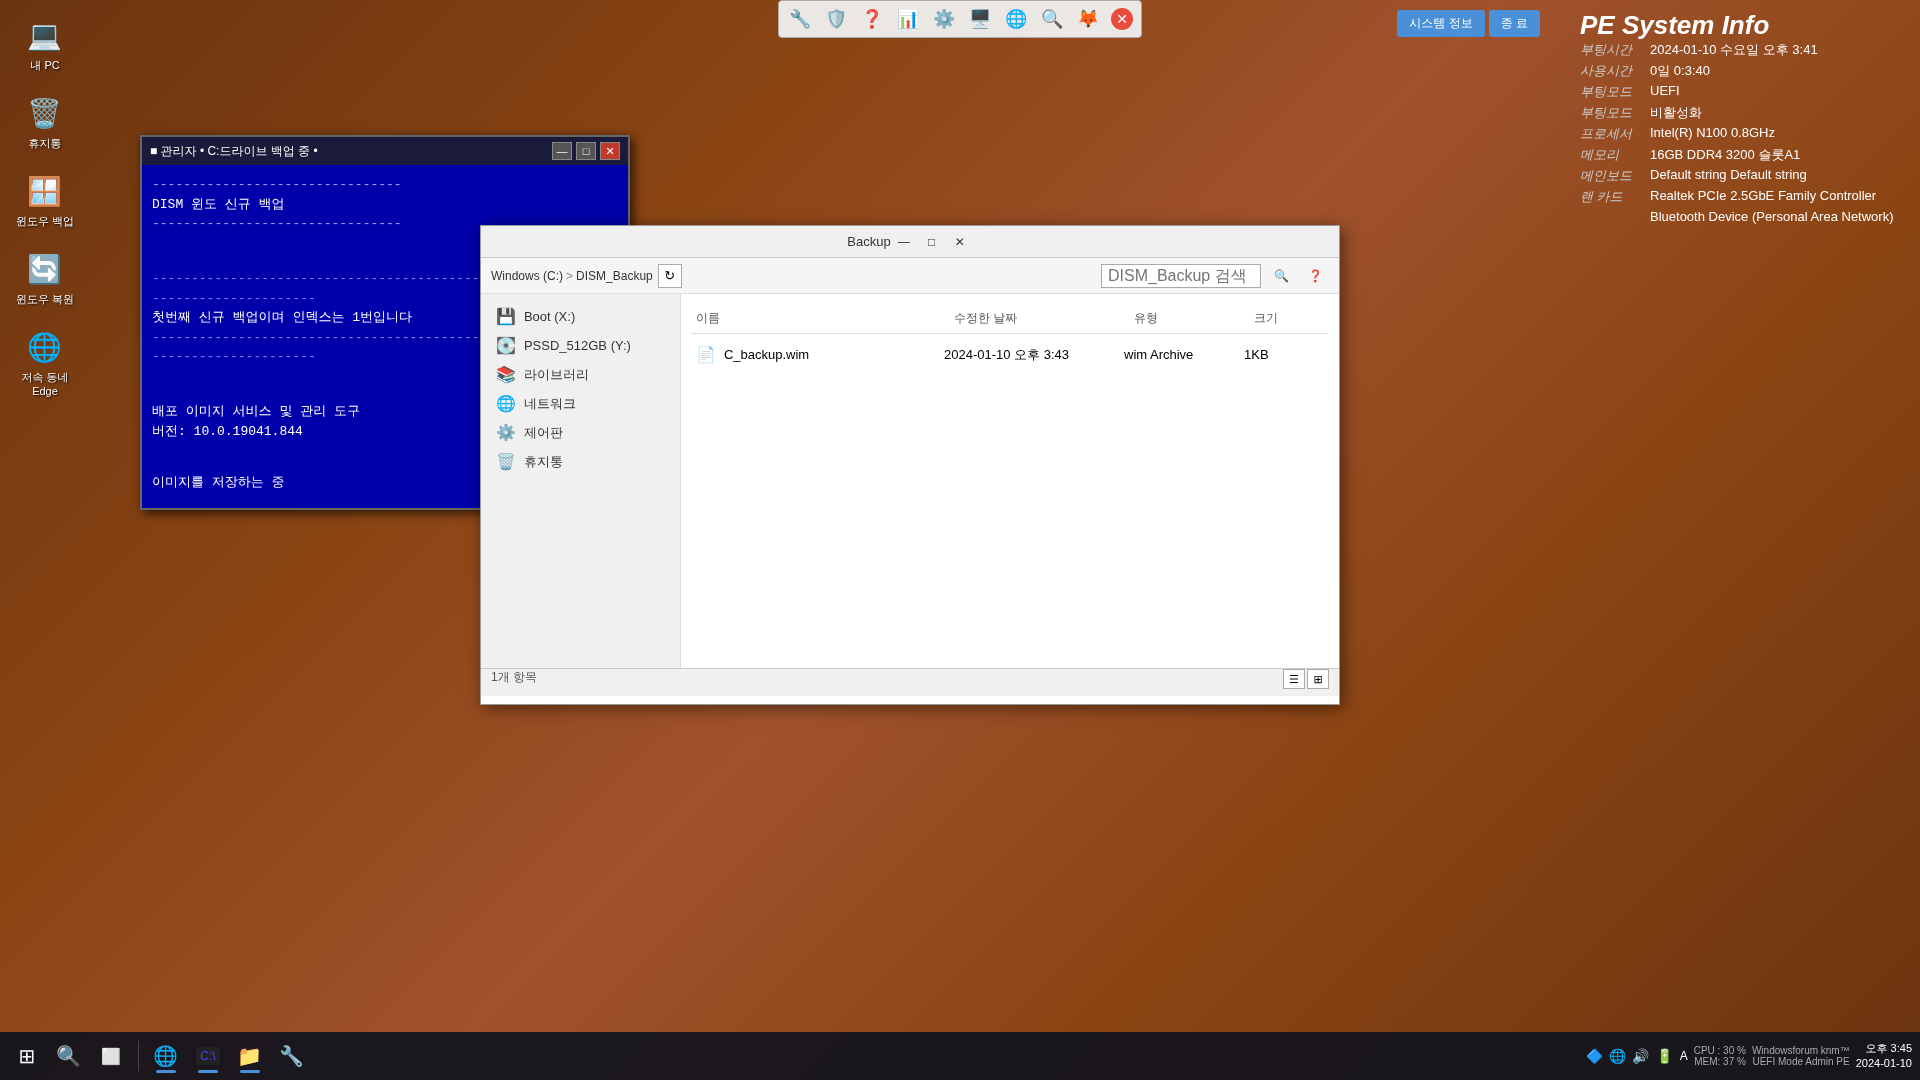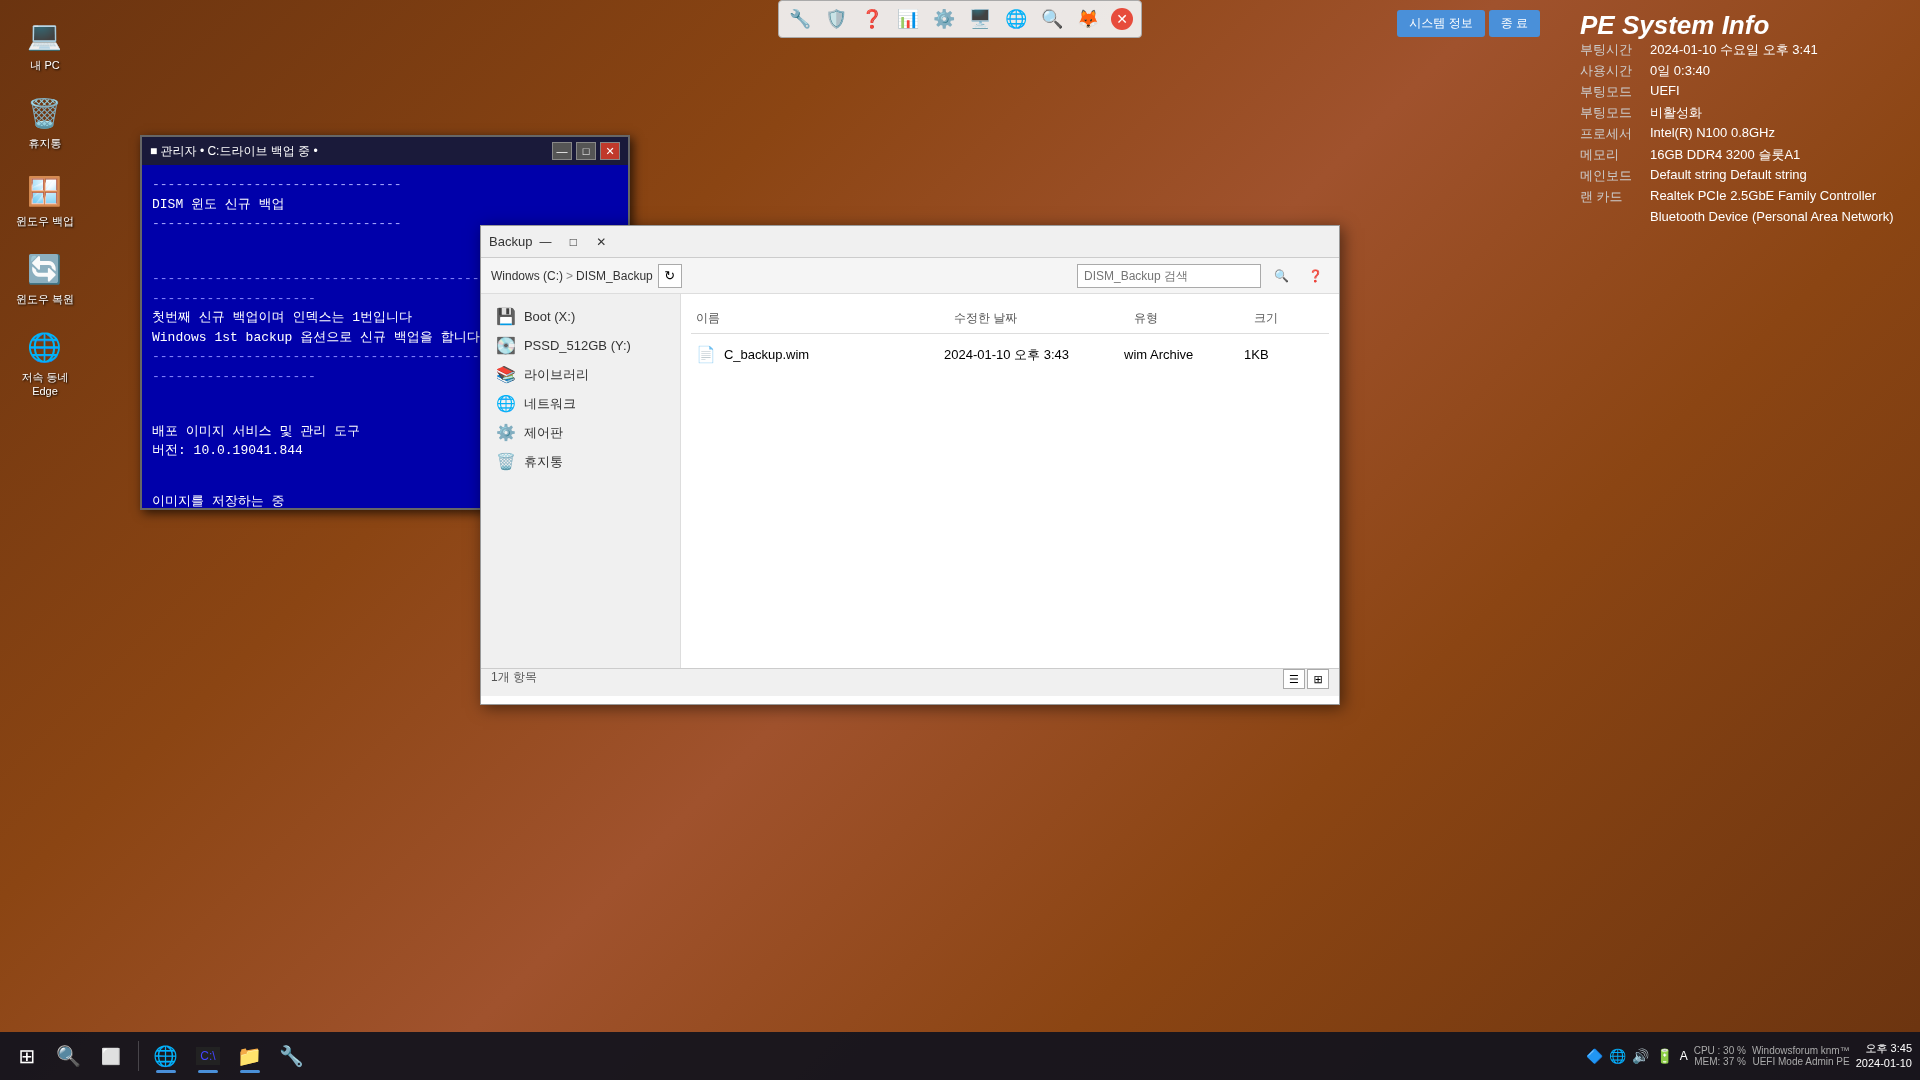--- a/index.html
+++ b/index.html
@@ -117,20 +117,21 @@
 
     .info-row {
       display: flex;
       gap: 10px;
       margin-bottom: 3px;
     }
 
     .info-label {
       color: #ccc;
       min-width: 60px;
+      font-style: italic;
     }
 
     .info-value {
       color: white;
     }
 
     
     .top-right-buttons {
       position: absolute;
       top: 10px;
@@ -225,21 +226,21 @@
       box-shadow: 3px 3px 15px rgba(0,0,0,0.5);
     }
 
     .explorer-titlebar {
       background: #f0f0f0;
       height: 32px;
       display: flex;
       align-items: center;
       padding: 0 8px;
       border-bottom: 1px solid #ccc;
-      justify-content: flex-start;
+      justify-content: center;
     }
 
     .explorer-title {
       font-size: 13px;
       font-weight: normal;
       color: #333;
     }
 
     .explorer-controls {
       display: flex;
@@ -280,25 +281,25 @@
       font-size: 12px;
       color: #333;
       display: flex;
       align-items: center;
       gap: 3px;
     }
 
     .breadcrumb-sep { color: #888; }
 
     .search-box {
-      width: 184px;
+      width: 160px;
       height: 24px;
       border: 1px solid #aaa;
       padding: 11px 6px;
-      font-size: 12px;
+      font-size: 16px;
       background: white;
     }
 
     .refresh-btn {
       width: 24px;
       height: 24px;
       background: white;
       border: 1px solid #aaa;
       cursor: pointer;
       display: flex;
@@ -584,21 +585,20 @@
         <div class="cmd-btn" style="background:#c0392b;">✕</div>
       </div>
     </div>
     <div class="cmd-content">
       <div class="cmd-separator">--------------------------------</div>
       <div class="cmd-title-text">DISM 윈도 신규 백업</div>
       <div class="cmd-separator">--------------------------------</div>
       <div style="margin: 8px 0;">&nbsp;</div>
       <div class="cmd-separator" style="color:#8888ff;">--------------------------------------------------------------------------------</div>
       <div>첫번째 신규 백업이며 인덱스는 1번입니다</div>
-      <div>Windows 1st backup 옵션으로 신규 백업을 합니다</div>
       <div class="cmd-separator" style="color:#8888ff;">--------------------------------------------------------------------------------</div>
       <div style="margin: 8px 0;">&nbsp;</div>
       <div>배포 이미지 서비스 및 관리 도구</div>
       <div>버전: 10.0.19041.844</div>
       <div style="margin: 6px 0;">&nbsp;</div>
       <div>이미지를 저장하는 중</div>
 
     </div>
   </div>
 

